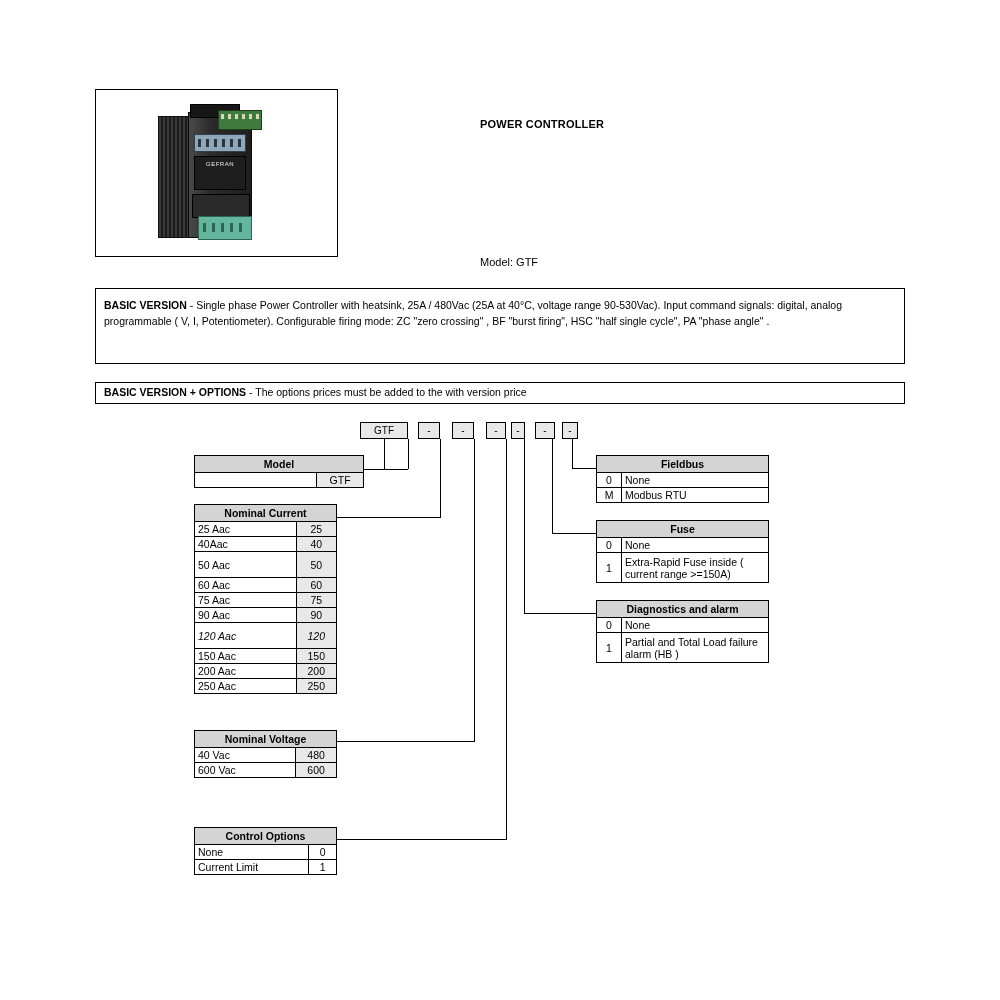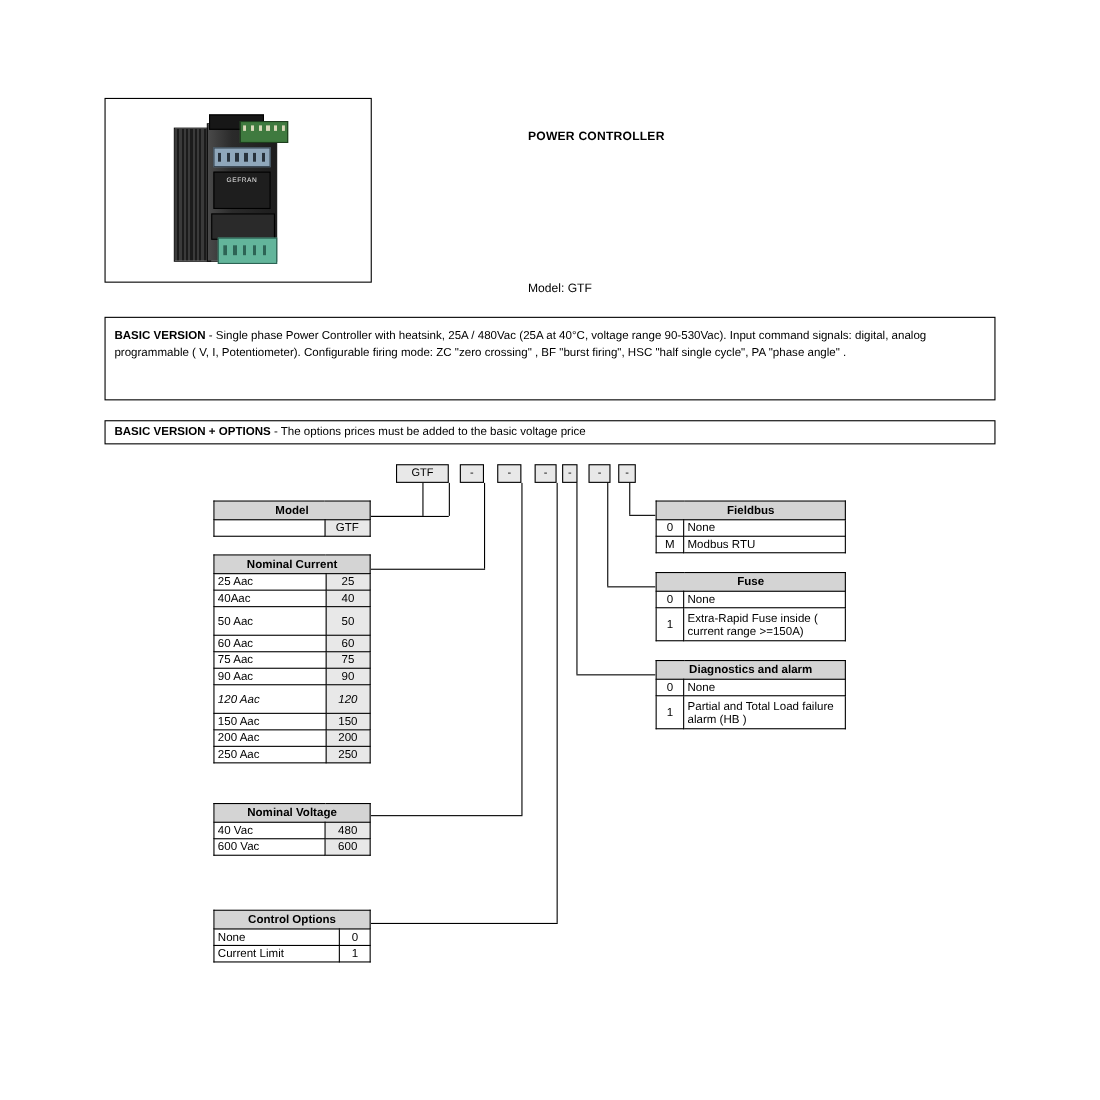--- a/index.html
+++ b/index.html
@@ -126,21 +126,21 @@
   table.opt th.hdr {
     background: #d4d4d4;
     text-align: center;
     font-weight: bold;
     font-size: 10.5px;
     padding: 2px 3px;
   }
   td.code-col { text-align: center; background: #e8e8e8; }
   td.code-col.plain { background: #ffffff; }
 
-  #tbl-model { left: 194px; top: 455px; width: 143px; padding-left: 36px; }
+  #tbl-model { left: 194px; top: 455px; width: 170px; padding-left: 36px; }
   #tbl-model td.lbl { width: 105px; }
   #tbl-model td.code-col { width: 36px; }
 
   #tbl-current { left: 194px; top: 504px; width: 143px; }
   #tbl-current td.lbl { width: 105px; }
   #tbl-current td.code-col { width: 36px; }
 
   #tbl-voltage { left: 194px; top: 730px; width: 143px; }
   #tbl-voltage td.lbl { width: 105px; }
   #tbl-voltage td.code-col { width: 36px; }
@@ -184,21 +184,21 @@
 <div class="abs" id="title-power-controller">POWER CONTROLLER</div>
 <div class="abs" id="model-caption">Model: GTF</div>
 
 <div class="abs" id="basic-version-box">
   <div class="txt">
     <span class="bold">BASIC VERSION</span><span> - Single phase Power Controller with heatsink, 25A / 480Vac (25A at 40°C, voltage range 90-530Vac). Input command signals: digital, analog programmable ( V, I, Potentiometer). Configurable firing mode:  ZC "zero crossing" , BF "burst firing", HSC "half single cycle", PA "phase angle" .</span>
   </div>
 </div>
 
 <div class="abs" id="basic-options-box">
-  <span class="bold">BASIC VERSION + OPTIONS</span><span> - The options prices must be added to the basic voltage price</span>
+  <span class="bold">BASIC VERSION + OPTIONS</span><span> - The options prices must be added to the with version price</span>
 </div>
 
 <div class="abs code-cell" id="code-gtf">GTF</div>
 <div class="abs code-cell" id="code-d1">-</div>
 <div class="abs code-cell" id="code-d2">-</div>
 <div class="abs code-cell" id="code-d3">-</div>
 <div class="abs code-cell" id="code-d4">-</div>
 <div class="abs code-cell" id="code-d5">-</div>
 <div class="abs code-cell" id="code-d6">-</div>
 

